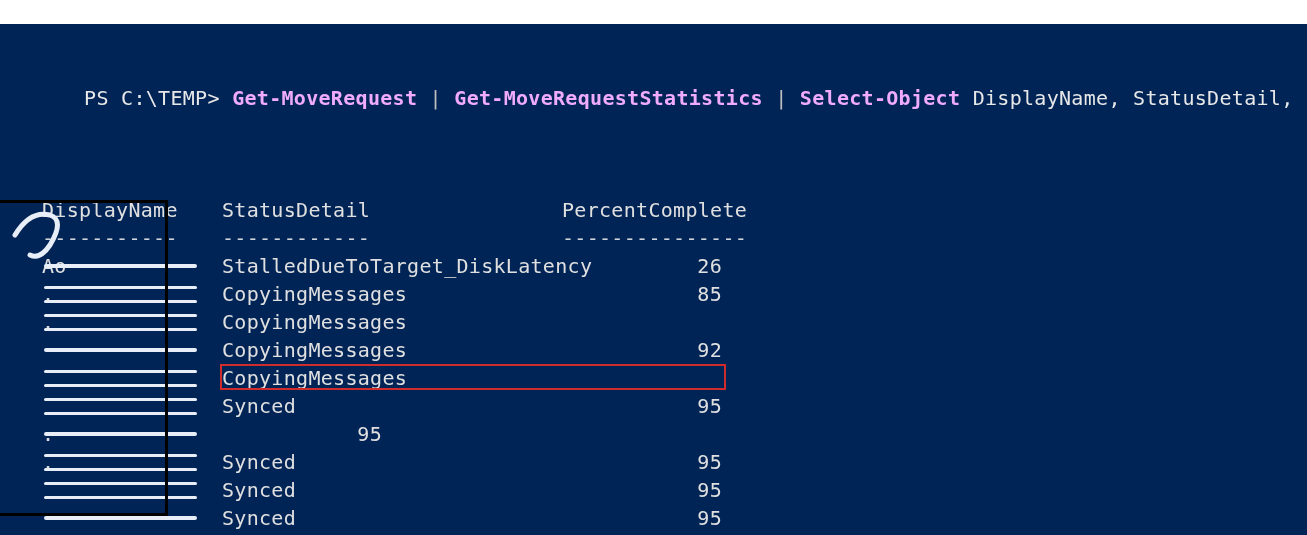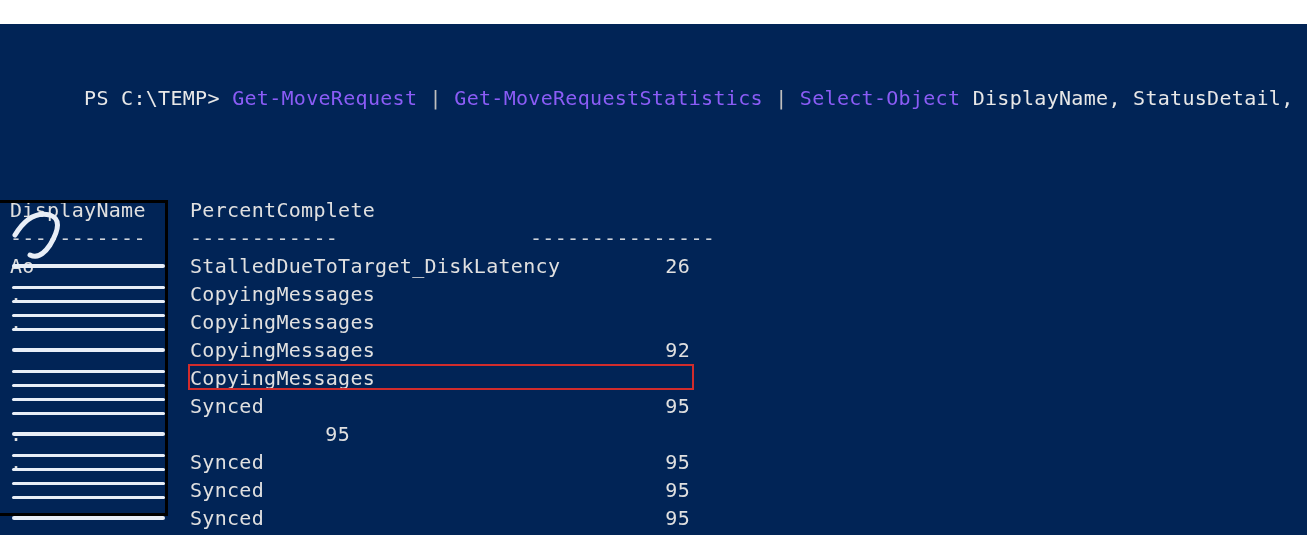--- a/index.html
+++ b/index.html
@@ -21,30 +21,31 @@
     position:absolute;
     left:0;right:0;top:0;
     height:24px;
     background:#fff;
   }
   .content{
     padding-top:48px;
   }
   .cmd-line{white-space:pre;}
   .prompt{color:#e8e8e8;text-align:right;}
-  .cmdlet{color:#8b5cf6;}
+  .cmdlet{color:#f0abfc;font-weight:bold;}
   .pipe{color:#bfbfbf;}
   .param{color:#e8e8e8;}
   .blank{height:28px;}
 
   .row{
     display:flex;
     align-items:flex-start;
     height:28px;
     position:relative;
+    margin-left:32px;
   }
   .col-name{
     width:180px;
     flex:0 0 180px;
     overflow:hidden;
     white-space:nowrap;
   }
   .col-status{
     width:340px;
     flex:0 0 340px;
@@ -135,39 +136,41 @@
 
     <div class="cmd-line">
       <span class="prompt">PS C:\TEMP&gt; </span><span class="cmdlet">Get-MoveRequest</span><span class="pipe"> | </span><span class="cmdlet">Get-MoveRequestStatistics</span><span class="pipe"> | </span><span class="cmdlet">Select-Object</span><span class="param"> DisplayName, StatusDetail, PercentComplete</span>
     </div>
 
     <div class="blank"></div>
     <div class="blank"></div>
 
     <div class="row header">
       <span class="col-name">DisplayName</span>
+      <span class="col-status">StatusDetail</span>
       <span class="col-pct">PercentComplete</span>
     </div>
 
     <div class="row underline-row">
       <span class="col-name">-----------</span>
       <span class="col-status">------------</span>
       <span class="col-pct">---------------</span>
     </div>
 
     <div id="rows">
         <div class="row">
           <span class="col-name">       Ao</span>
           <span class="col-status">StalledDueToTarget_DiskLatency</span>
           <span class="col-pct">26</span>
           <div class="scribble single"></div>
         </div>
         <div class="row">
           <span class="col-name">              .</span>
           <span class="col-status">CopyingMessages</span>
+          <span class="col-pct">85</span>
           <div class="scribble"></div>
         </div>
         <div class="row">
           <span class="col-name">              .</span>
           <span class="col-status">CopyingMessages</span>
           <div class="scribble"></div>
         </div>
         <div class="row">
           <span class="col-name">              </span>
           <span class="col-status">CopyingMessages</span>

